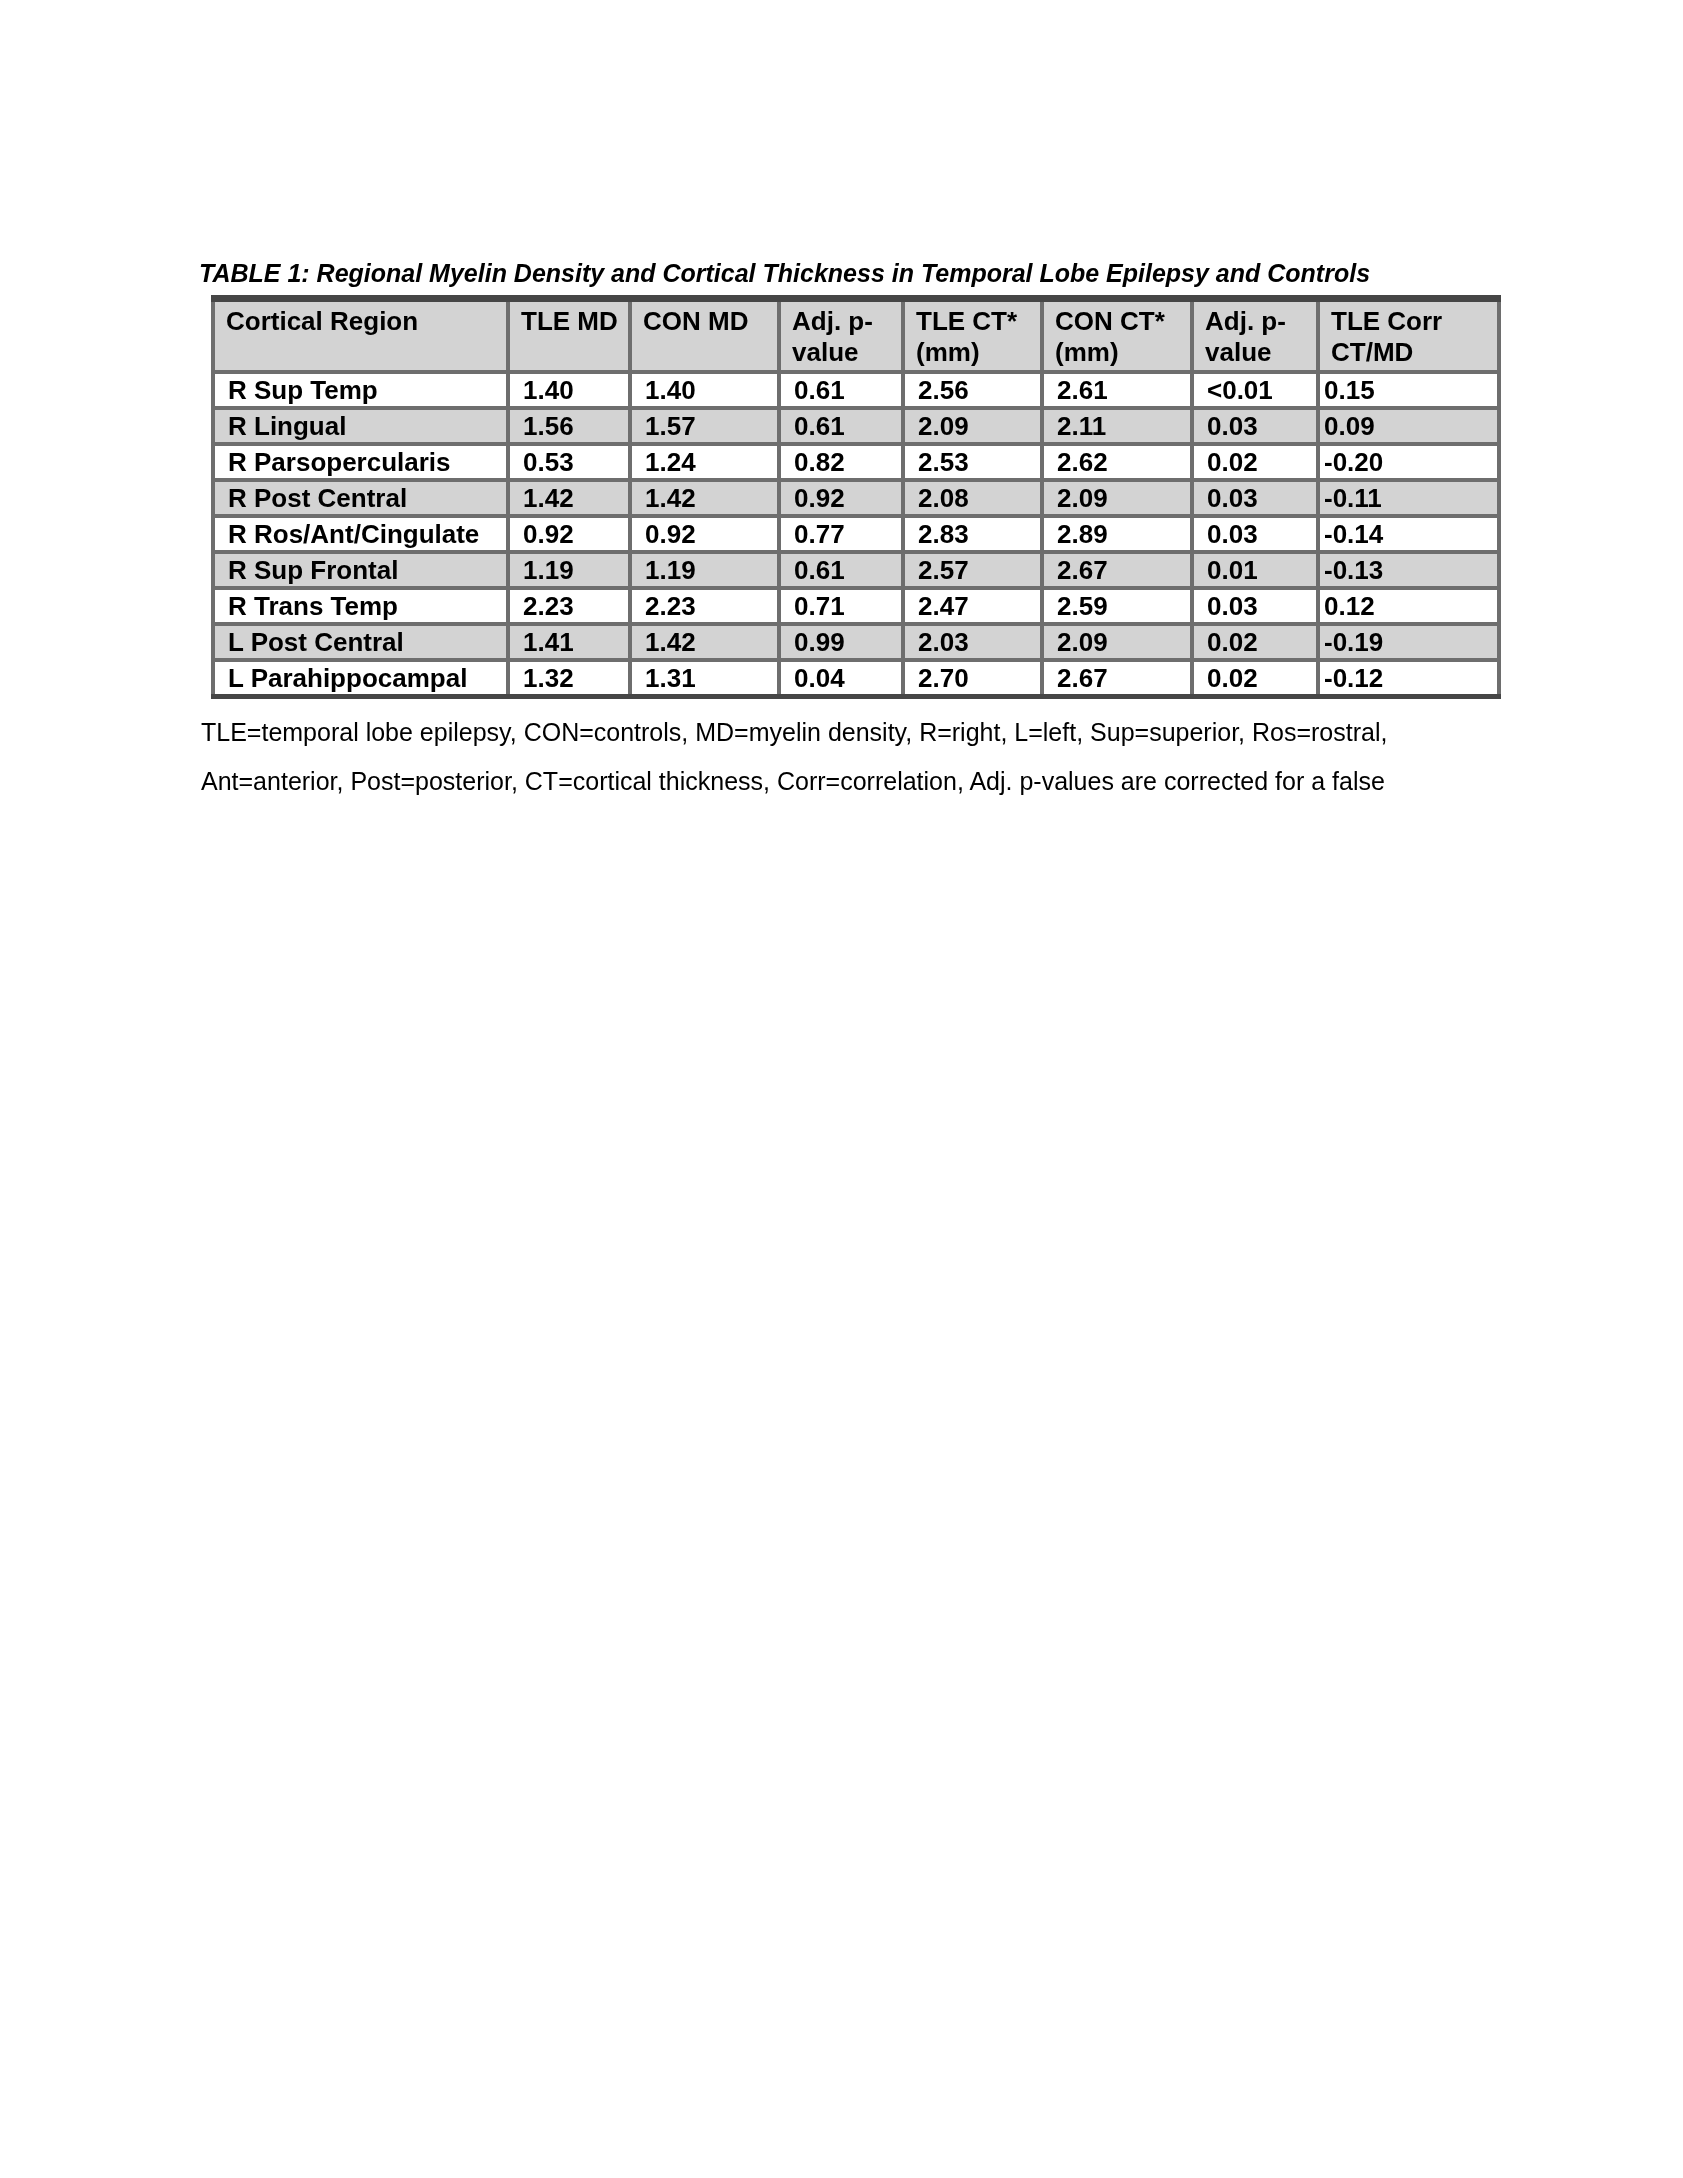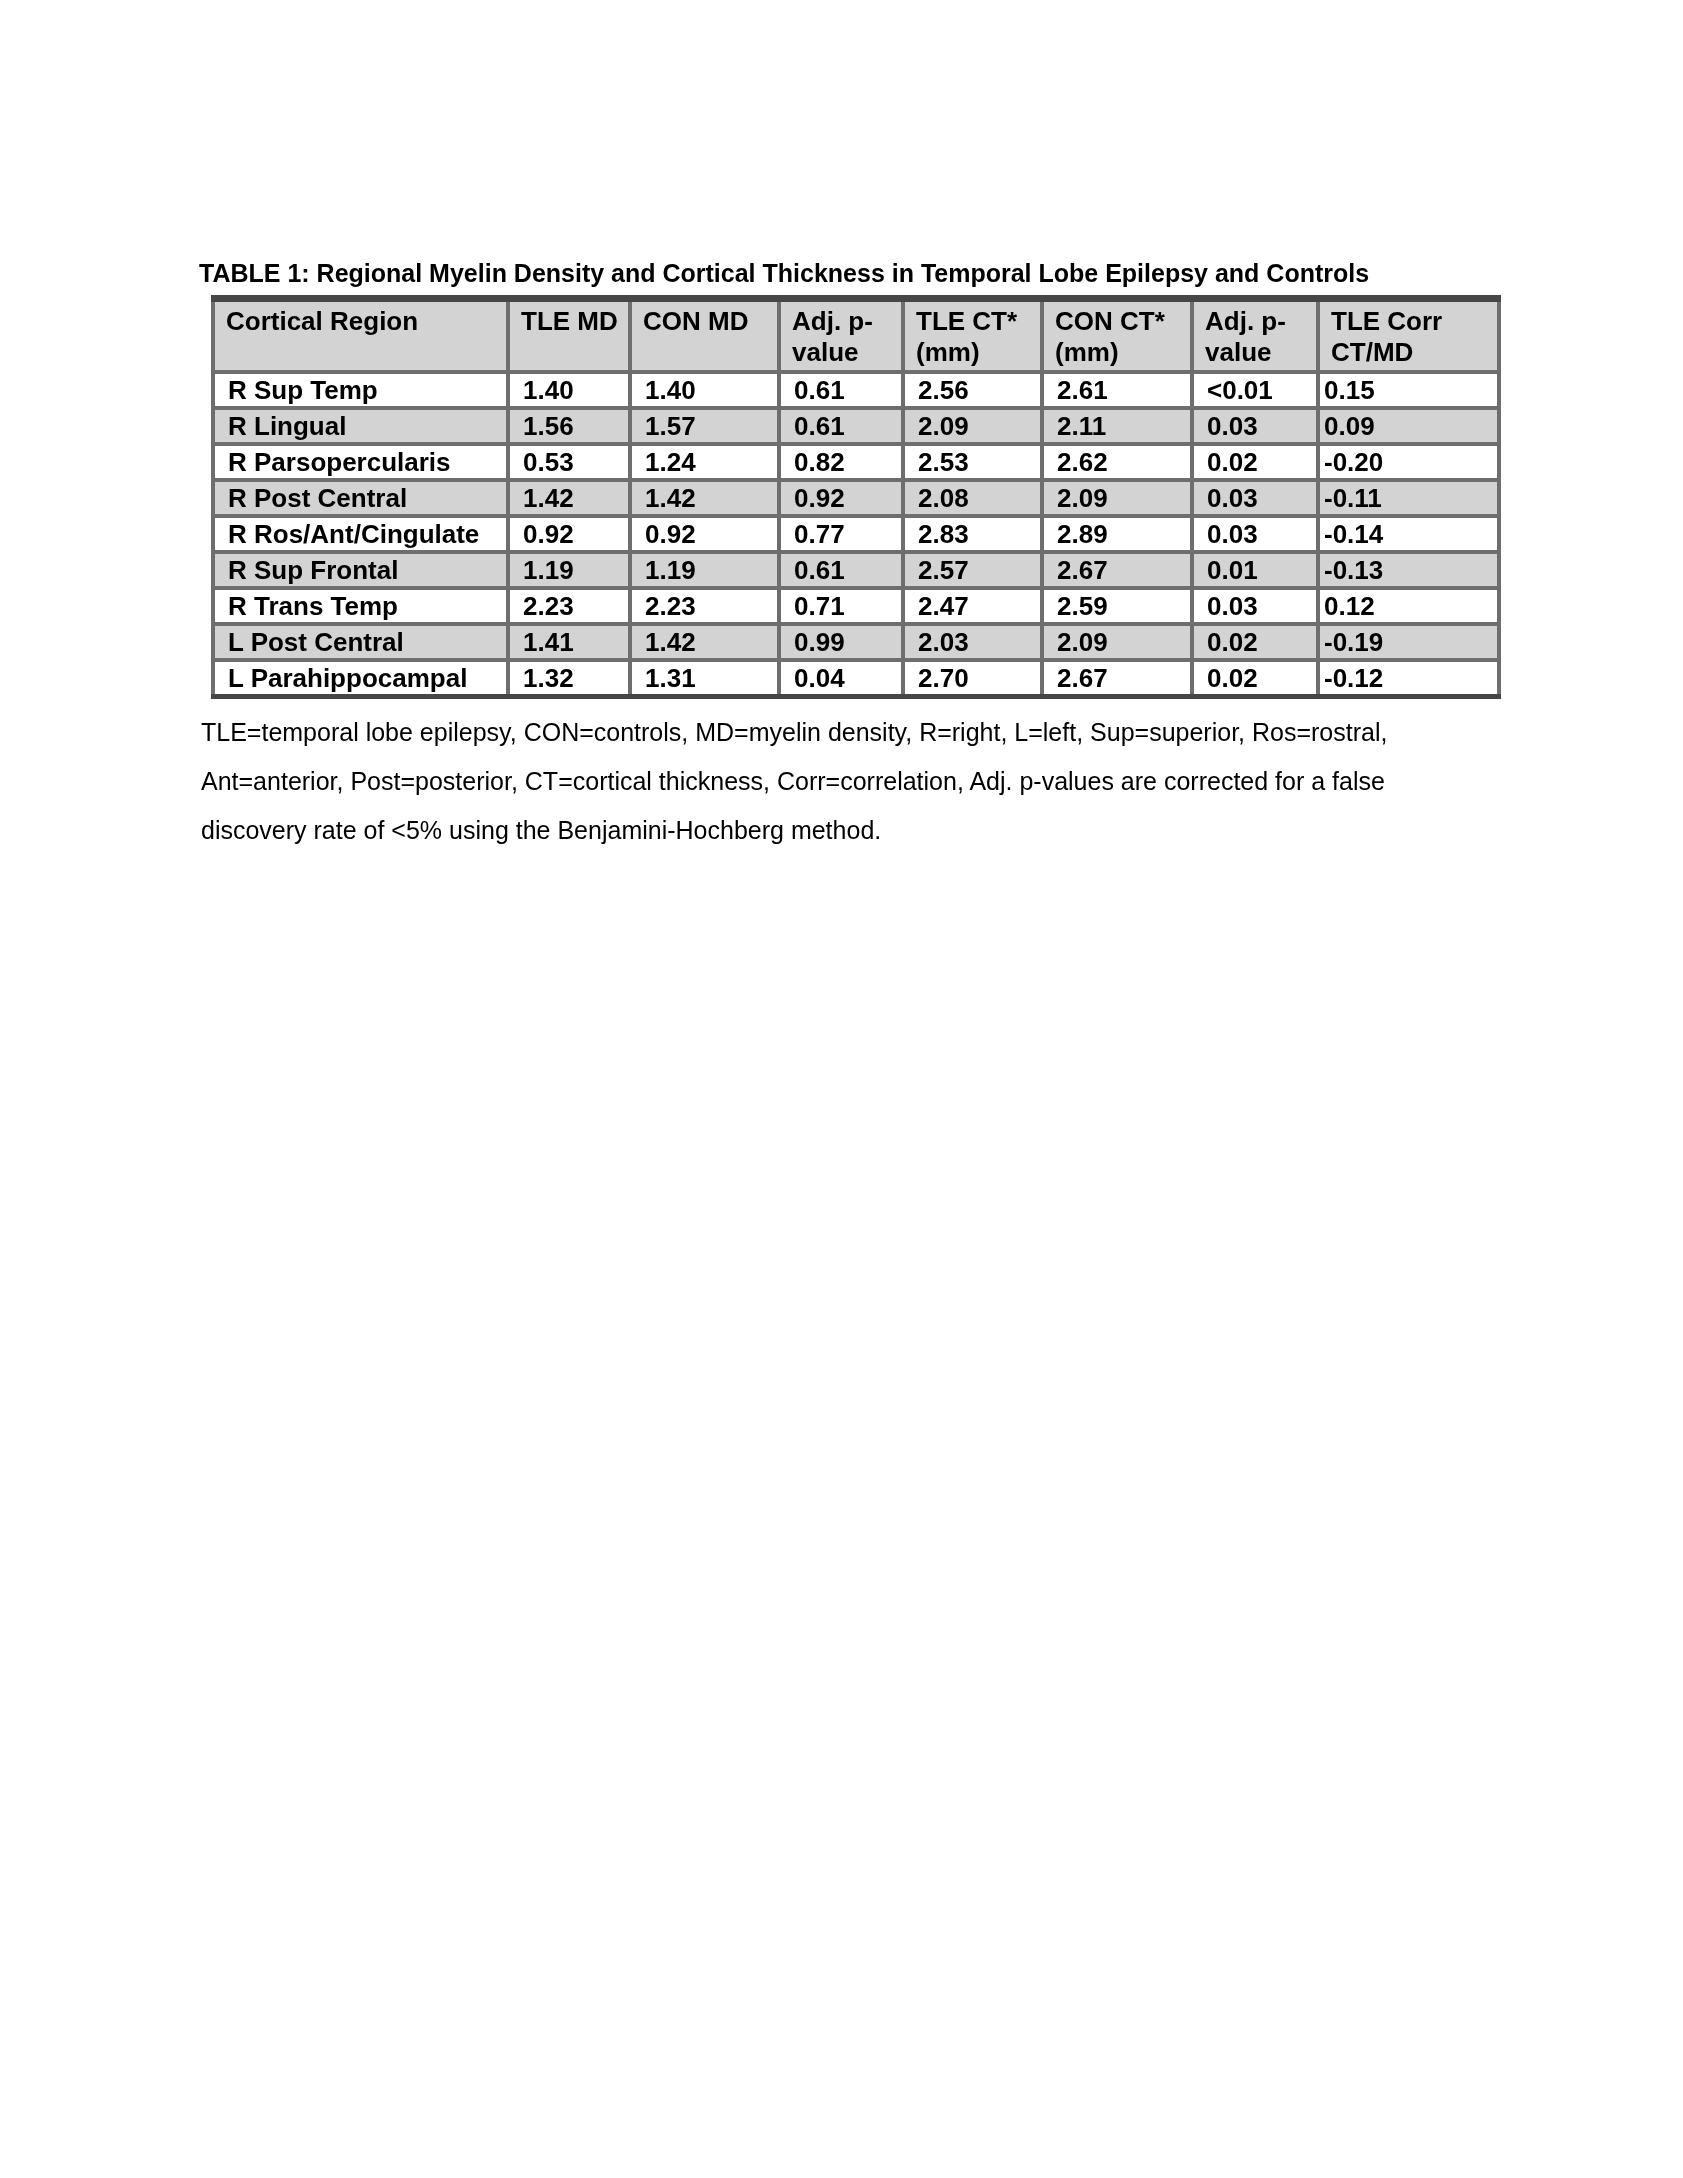--- a/index.html
+++ b/index.html
@@ -16,20 +16,21 @@
     left: 198px;
     top: 259px;
     width: 1287px;
   }
   .table-title {
     font-size: 25px;
     font-weight: bold;
     letter-spacing: 0px;
     margin: 0 0 7px 1px;
     white-space: nowrap;
+    font-style: italic;
   }
   table.data-table {
     table-layout: fixed;
     width: 1285px;
     border-collapse: collapse;
     border-top: 7px solid #464646;
     border-bottom: 5px solid #464646;
     border-left: 4px solid #6e6e6e;
     border-right: 4px solid #6e6e6e;
     margin-left: 13px;
@@ -218,18 +219,17 @@
           <td>2.67</td>
           <td>0.02</td>
           <td class="corr-col">-0.12</td>
         </tr>
       </tbody>
     </table>
 
     <div class="footnote">
       <div>TLE=temporal lobe epilepsy, CON=controls, MD=myelin density, R=right, L=left, Sup=superior, Ros=rostral,</div>
       <div>Ant=anterior, Post=posterior, CT=cortical thickness, Corr=correlation, Adj. p-values are corrected for a false</div>
-      <div>discovery rate of &lt;5% using the Benjamini-Hochberg method.</div>
     </div>
 
   </div>
 </div>
 
 
 </body></html>

